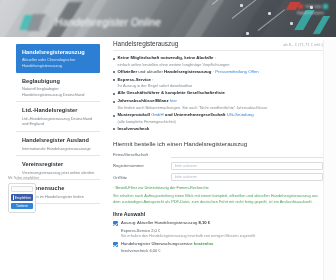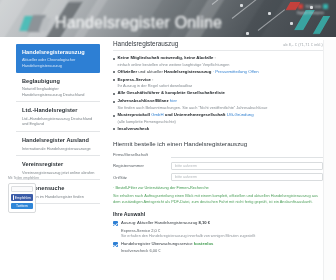--- a/index.html
+++ b/index.html
@@ -56,23 +56,24 @@
   }
   .logo-mark .b2 {
     position: absolute; left: 8px; top: 0; width: 13px; height: 17px;
     background: #8d9398; transform: skewX(-20deg);
   }
   .logo-mark .b3 {
     position: absolute; left: 19px; top: 3px; width: 8px; height: 13px;
     background: #b9bdc0; transform: skewX(-20deg);
   }
   .logo-text {
-    font-size: 16px; color: #f2f4f5; letter-spacing: .2px;
+    font-size: 10px; color: #f2f4f5; letter-spacing: .2px;
     text-shadow: 0 0 1.4px rgba(255,255,255,.55);
     font-weight: 400;
+    font-style: italic;
   }
   .hero-badge {
     position: absolute; right: 8px; top: 4px;
     display: flex; align-items: center; gap: 2px;
     filter: blur(.9px);
   }
   .hero-badge .hb-sq { width: 5px; height: 5px; background: #d2403a; }
   .hero-badge .hb-sq2 { width: 5px; height: 5px; background: #37b3ae; }
   .hero-badge .hb-tx { font-size: 4px; color: #eceff1; }
   .hero-badge2 {

